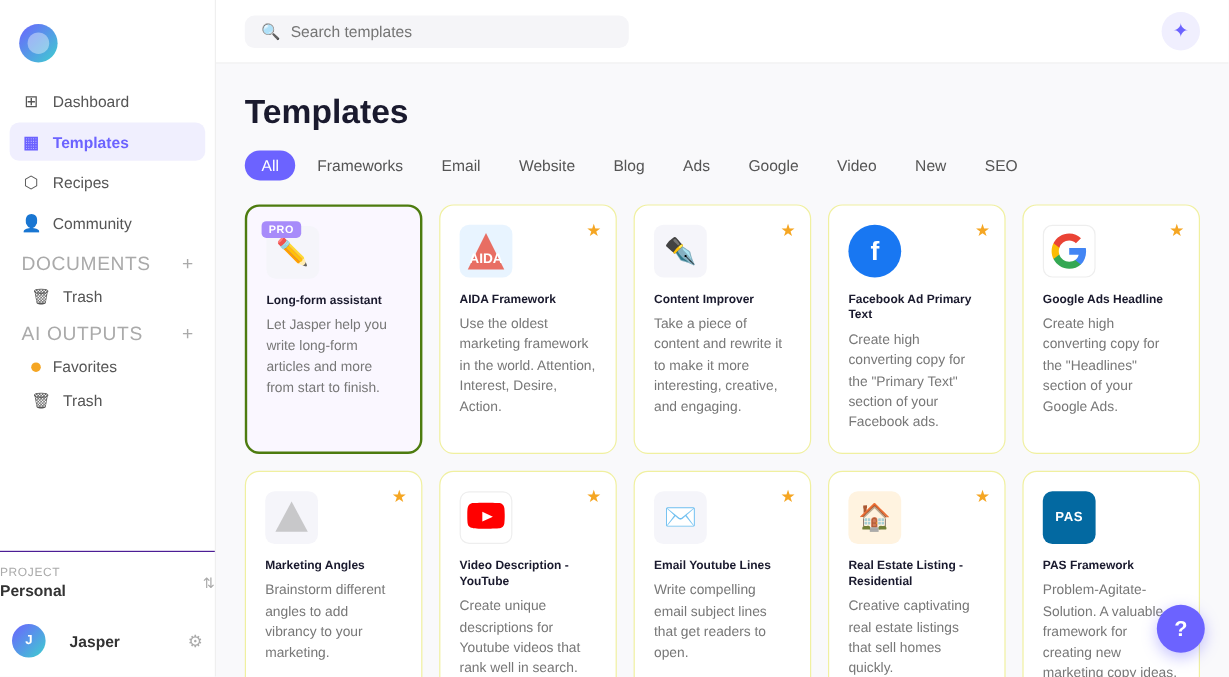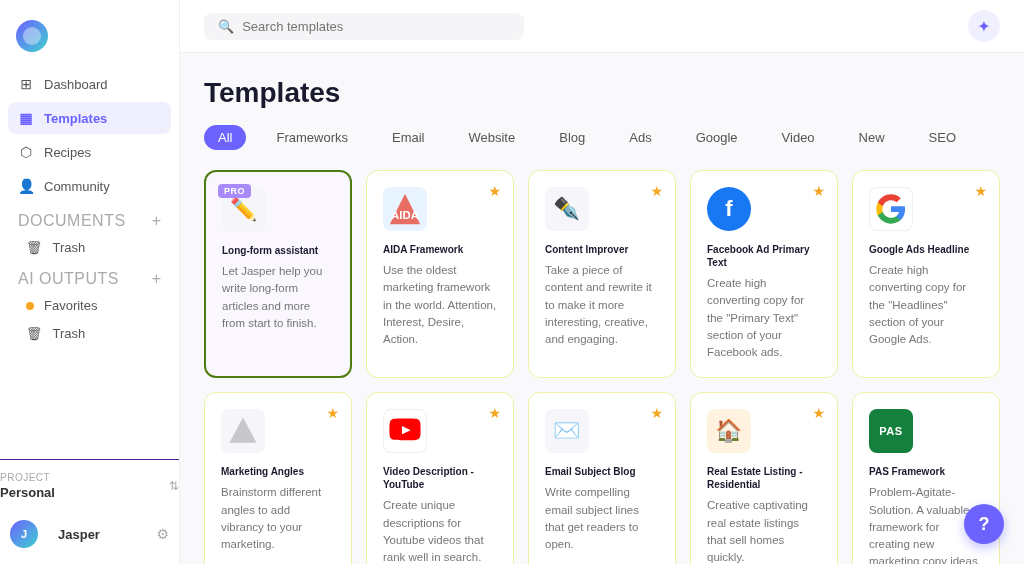--- a/index.html
+++ b/index.html
@@ -96,21 +96,21 @@
       background: #f0effe; display: flex; align-items: center; justify-content: center;
       cursor: pointer; border: none; color: #6c63ff; font-size: 16px;
     }
 
     
     .content { flex: 1; overflow-y: auto; padding: 24px 24px 16px; }
     .page-title { font-size: 28px; font-weight: 700; color: #1a1a2e; margin-bottom: 16px; }
 
     
     .filter-tabs {
-      display: flex; gap: 16px; align-items: center;
+      display: flex; gap: 4px; align-items: center;
       margin-bottom: 20px; flex-wrap: wrap;
     }
     .filter-tab {
       padding: 5px 14px; border-radius: 20px;
       font-size: 13px; cursor: pointer; border: none;
       background: transparent; color: #555;
     }
     .filter-tab.active {
       background: #6c63ff; color: #fff;
     }
@@ -337,31 +337,31 @@
             <svg viewBox="0 0 24 24" width="32" height="32">
               <path d="M23.5 6.2s-.2-1.6-1-2.3c-.9-1-1.9-1-2.4-1C17.1 2.7 12 2.7 12 2.7s-5.1 0-8.1.2c-.5.1-1.5.1-2.4 1C.7 4.6.5 6.2.5 6.2S.3 8 .3 9.9v1.7c0 1.8.2 3.7.2 3.7s.2 1.6 1 2.3c.9 1 2.1.9 2.6 1C5.9 18.9 12 19 12 19s5.1 0 8.1-.3c.5-.1 1.5-.1 2.4-1 .8-.7 1-2.3 1-2.3s.2-1.8.2-3.7V9.9c0-1.8-.2-3.7-.2-3.7zM9.7 14.5V8.3l6.6 3.1-6.6 3.1z" fill="red"></path>
             </svg>
           </div>
           <div class="card-title">Video Description - YouTube</div>
           <div class="card-desc">Create unique descriptions for Youtube videos that rank well in search.</div>
         </div>
         <div class="template-card">
           <div class="card-star">★</div>
           <div class="card-icon-wrap" style="background: rgb(245, 245, 250); border-radius: 8px; font-size: 22px;">✉️</div>
-          <div class="card-title">Email Subject Blog</div>
+          <div class="card-title">Email Youtube Lines</div>
           <div class="card-desc">Write compelling email subject lines that get readers to open.</div>
         </div>
         <div class="template-card">
           <div class="card-star">★</div>
           <div class="card-icon-wrap" style="background: rgb(255, 243, 224); border-radius: 8px; font-size: 22px;">🏠</div>
           <div class="card-title">Real Estate Listing - Residential</div>
           <div class="card-desc">Creative captivating real estate listings that sell homes quickly.</div>
         </div>
         <div class="template-card">
-          <div class="card-icon-wrap" style="background: #15803d; border-radius: 8px; color: rgb(255, 255, 255); font-size: 11px; font-weight: 800; letter-spacing: 0.5px;">PAS</div>
+          <div class="card-icon-wrap" style="background: #0369a1; border-radius: 8px; color: rgb(255, 255, 255); font-size: 11px; font-weight: 800; letter-spacing: 0.5px;">PAS</div>
           <div class="card-title">PAS Framework</div>
           <div class="card-desc">Problem-Agitate-Solution. A valuable framework for creating new marketing copy ideas.</div>
         </div>
       </div>
 
   </div>
 </div>
 
 <button class="help-btn">?</button>
 

